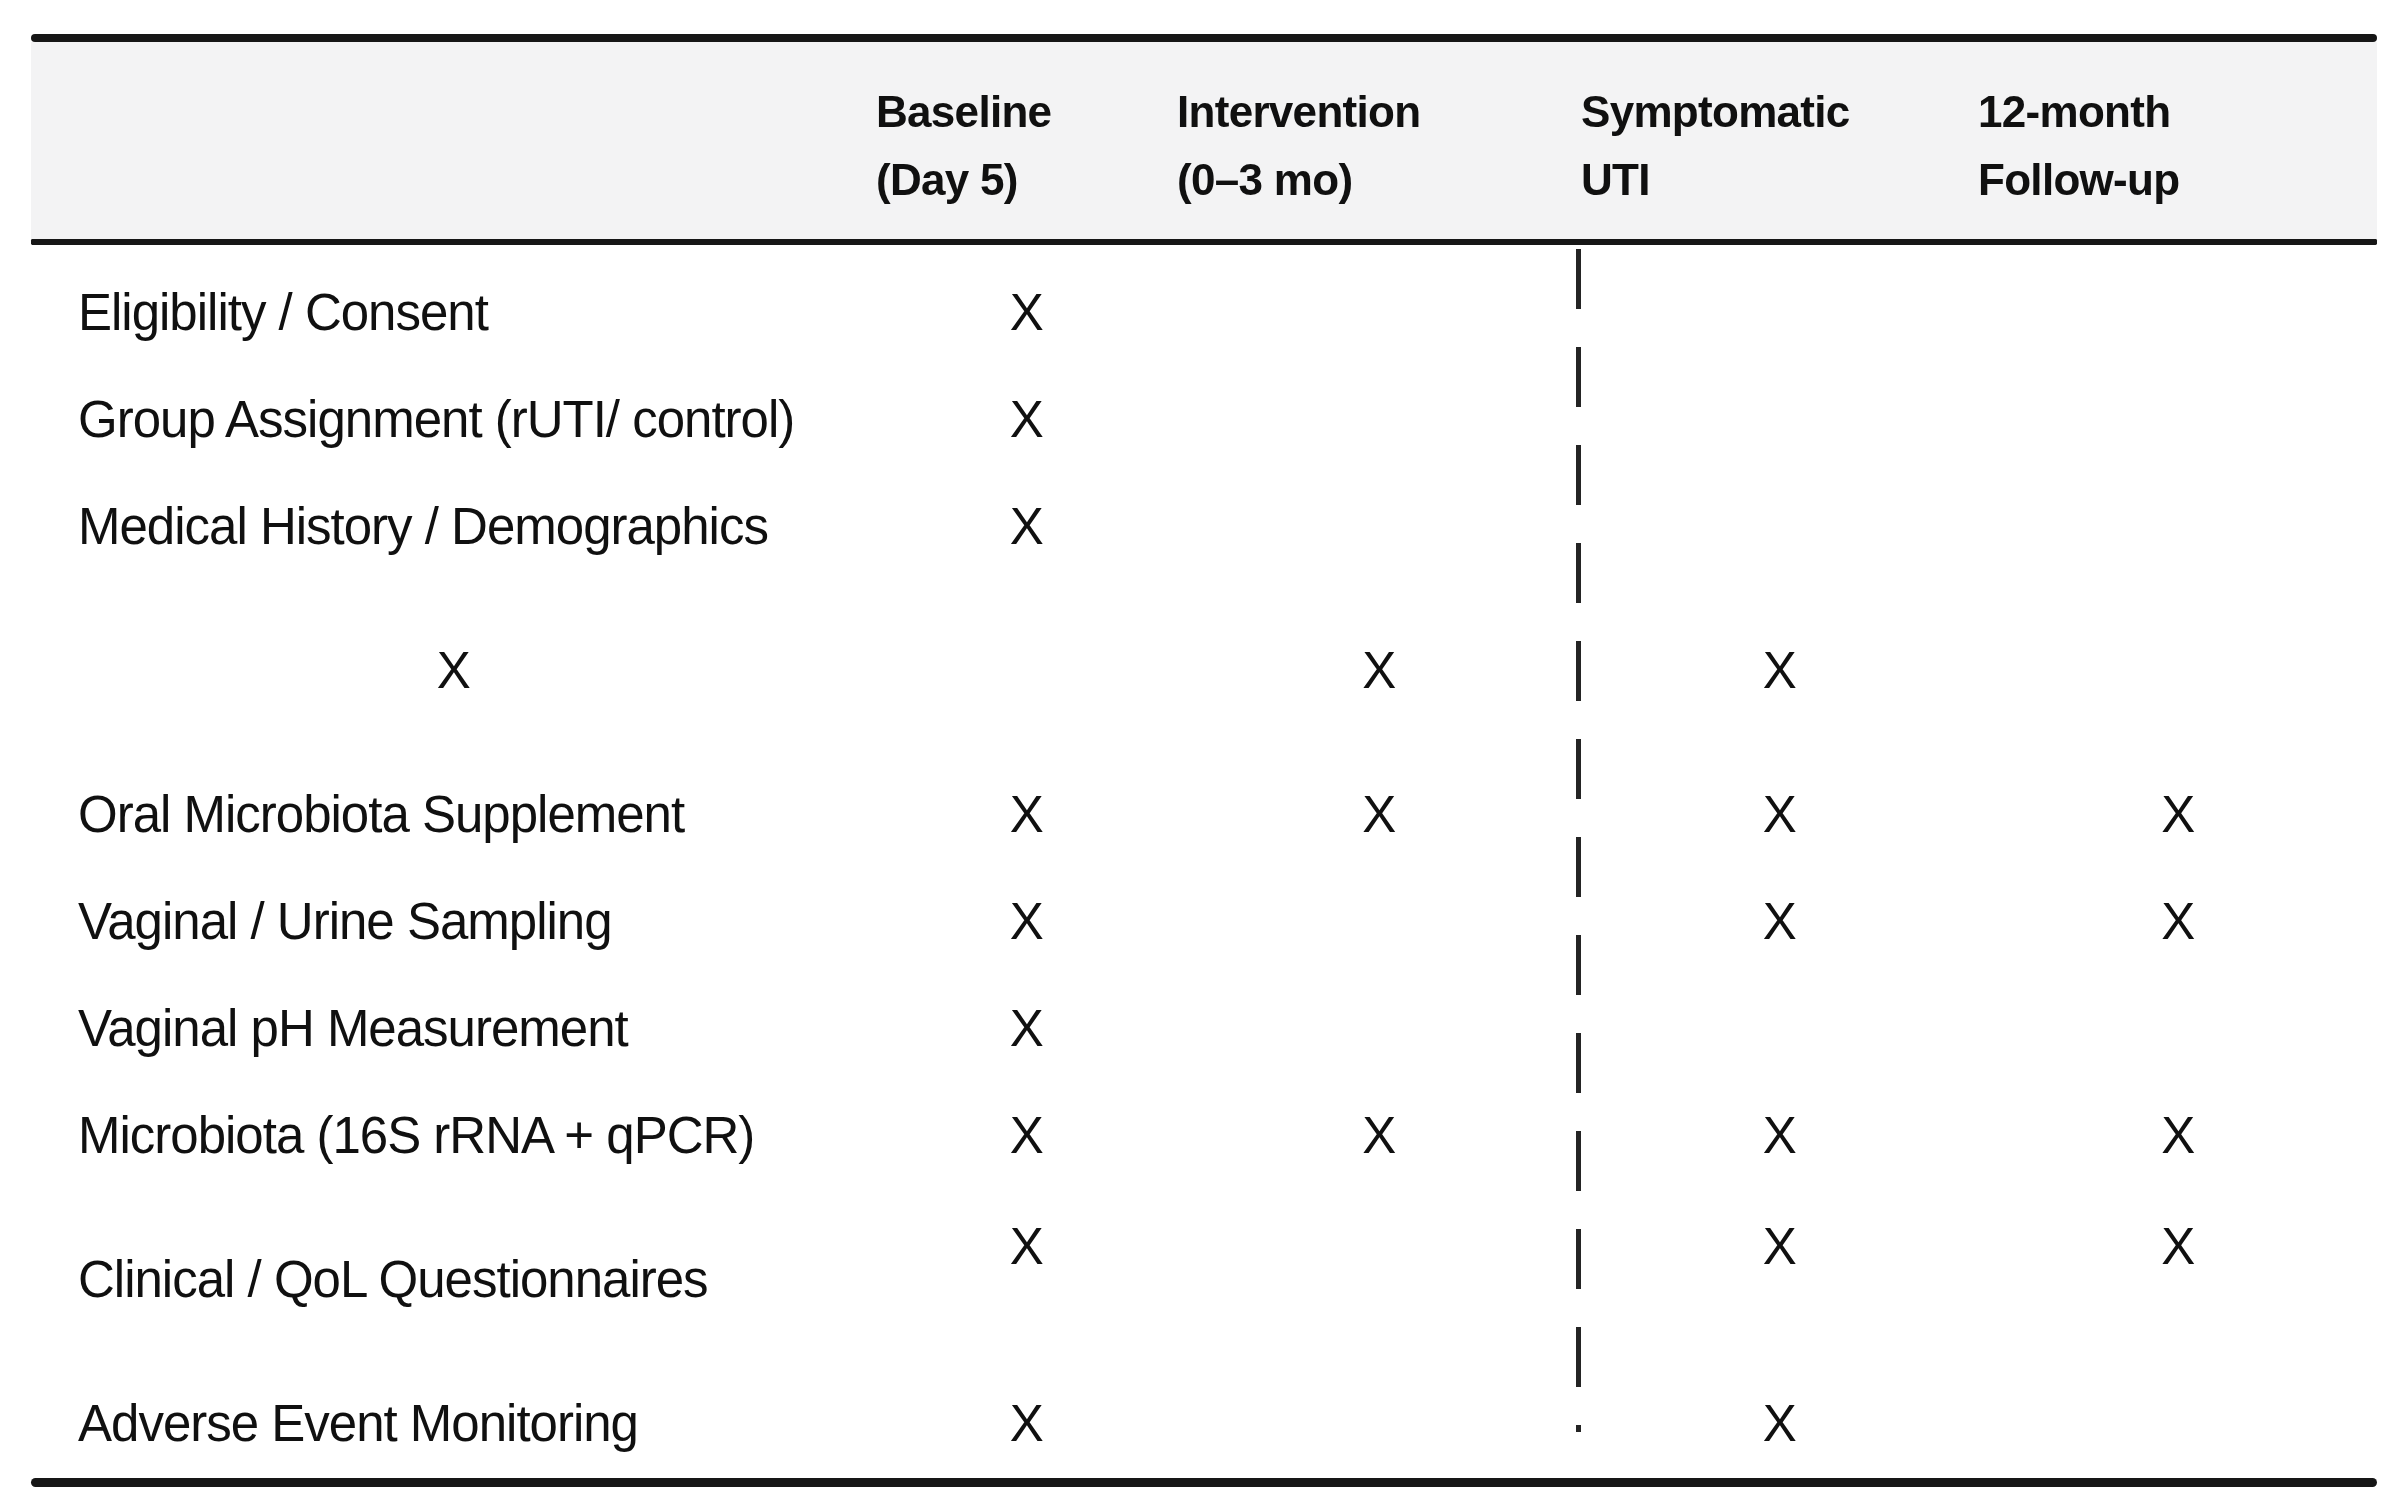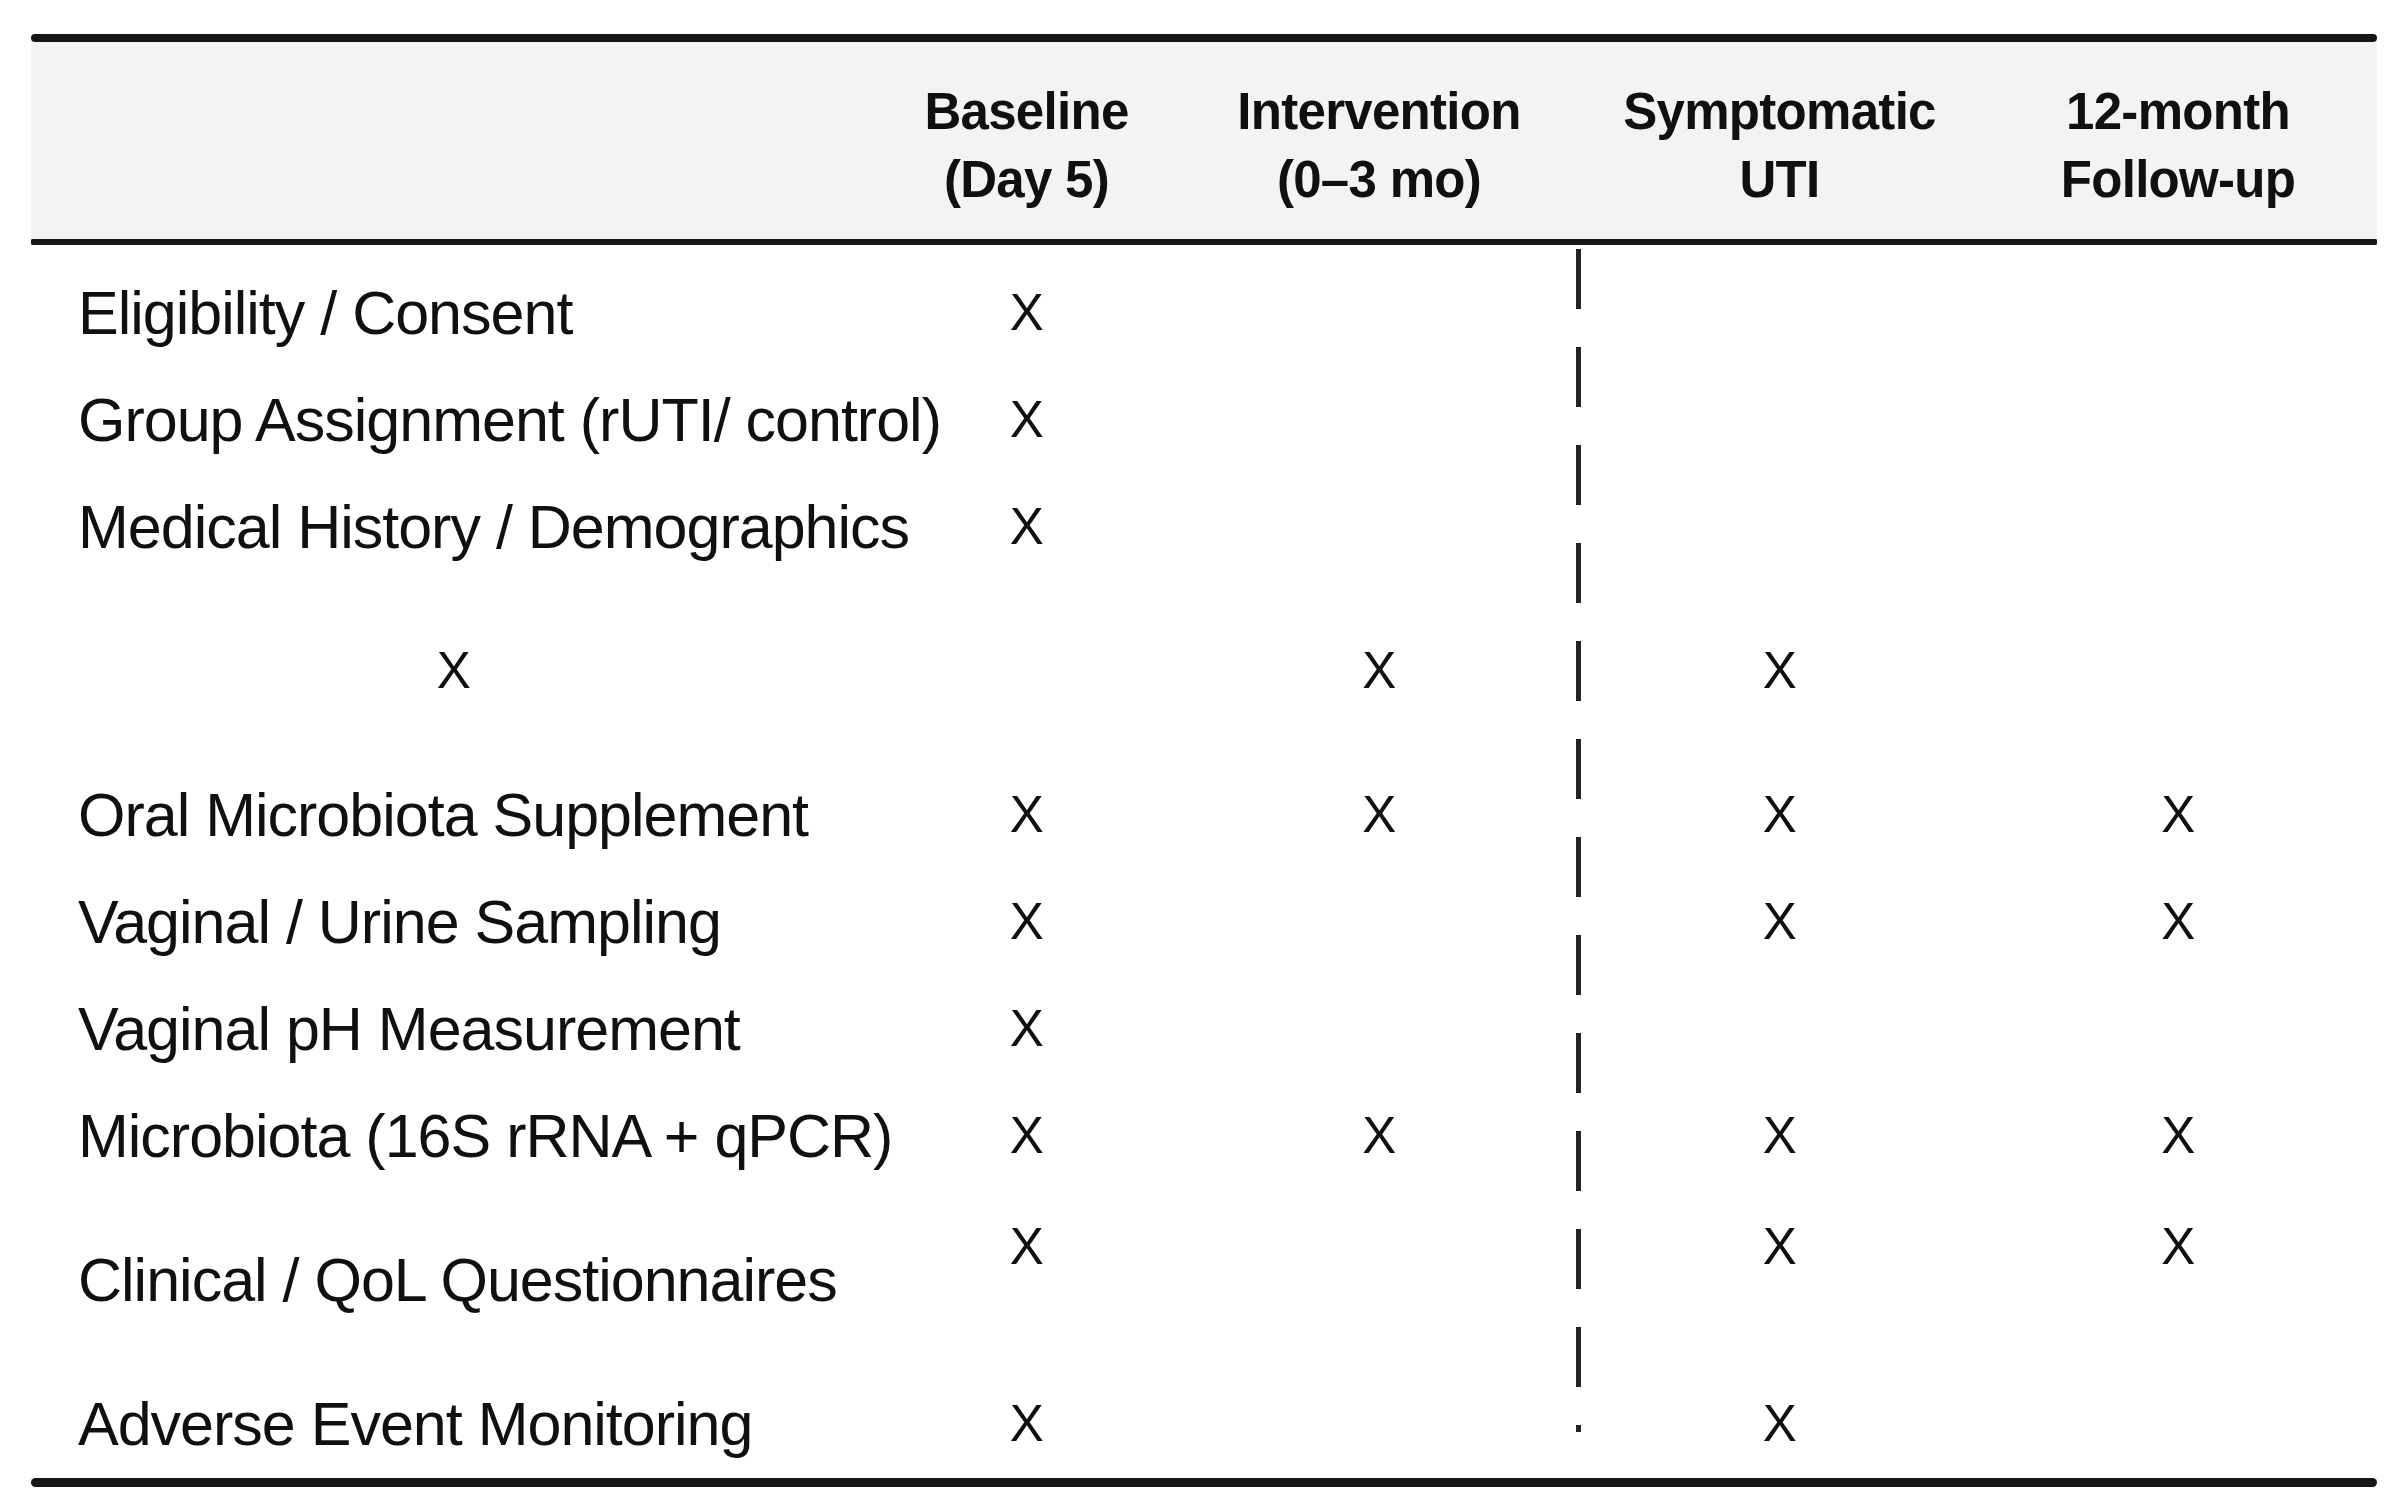--- a/index.html
+++ b/index.html
@@ -30,38 +30,38 @@
     display: grid;
     grid-template-columns: 845px 301px 404px 397px 400px;
   }
 
   .header-band {
     background: #f3f3f4;
     height: 197px;
     align-items: center;
   }
   .col-header {
-    text-align: center;
+    text-align: left;
     font-weight: bold;
-    font-size: 51px;
+    font-size: 44px;
     line-height: 68px;
     letter-spacing: -0.7px;
     padding-top: 11px;
     white-space: nowrap;
   }
   .col-header .hline { display: block; }
 
   .tbody { padding-top: 15px; background: #ffffff; }
 
   .row { height: 107px; }
   .row.tall { height: 181px; }
   .row .cell { display: flex; align-items: center; }
   .row .label-cell {
     padding-left: 47px;
-    font-size: 61px;
+    font-size: 51px;
     line-height: 66px;
     letter-spacing: -1px;
     white-space: nowrap;
   }
   .row .label-cell .lbl { display: block; }
   .row .label-cell .l2:empty { display: none; }
   .mark-cell {
     justify-content: center;
     font-size: 51px;
     line-height: 66px;

